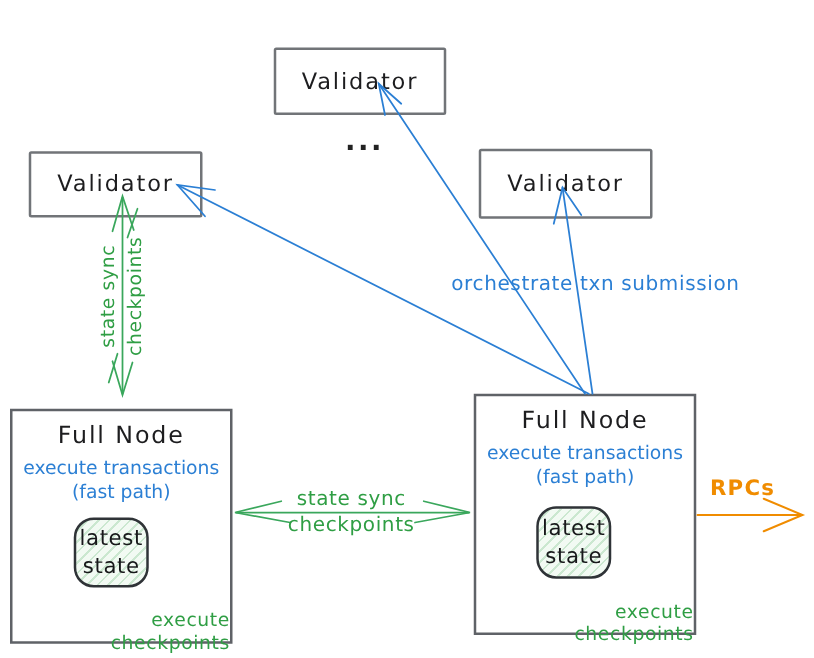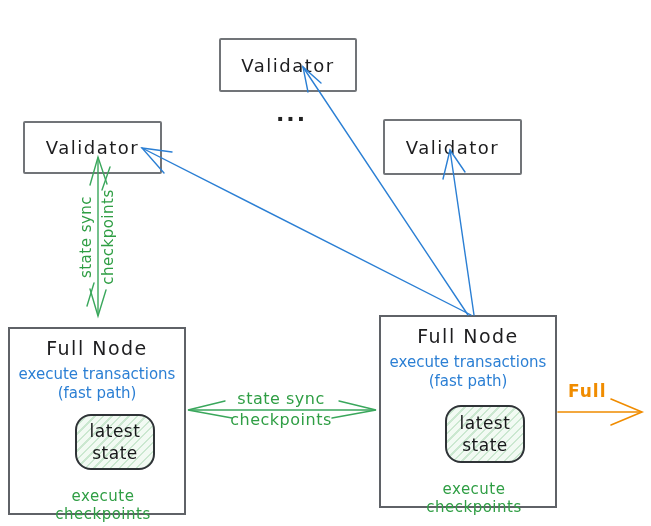--- a/index.html
+++ b/index.html
@@ -64,45 +64,44 @@
   }
   .fn-exec {
     text-align: center;
     font-size: 15px;
     line-height: 19px;
     color: var(--blue);
     margin-top: 6px;
   }
   .state-box {
     position: absolute;
-    width: 80px;
+    width: 60px;
     border: 2px solid #2f3337;
     border-radius: 16px;
     background-color: #f2faf3;
     background-image: repeating-linear-gradient(
       135deg,
       rgba(47, 158, 68, 0.20) 0px,
       rgba(47, 158, 68, 0.20) 1.5px,
       transparent 1.5px,
       transparent 6px
     );
     display: flex;
     flex-direction: column;
     align-items: center;
     justify-content: center;
     font-size: 17px;
     line-height: 22px;
     color: #17181a;
     letter-spacing: 0.5px;
-    margin-left: 16px;
   }
   .fn-footer {
     position: absolute;
     width: 100%;
-    text-align: center;
+    text-align: right;
     font-size: 15px;
     color: var(--green);
     letter-spacing: 0.5px;
     padding-left: 12px;
   }
   .arrow-layer {
     position: absolute;
     left: 0; top: 0;
     width: 651px;
     height: 526px;
@@ -238,16 +237,17 @@
   <div class="label label-vertical-sync">
     <div>state sync</div>
     <div>checkpoints</div>
   </div>
 
   <div class="label label-horizontal-sync">
     <div>state sync</div>
     <div>checkpoints</div>
   </div>
 
-
-  <div class="label label-rpcs">Full</div>
+  <div class="label label-orchestrate">orchestrate txn submission</div>
+
+  <div class="label label-rpcs">RPCs</div>
 
 </div>
 
 </body></html>

